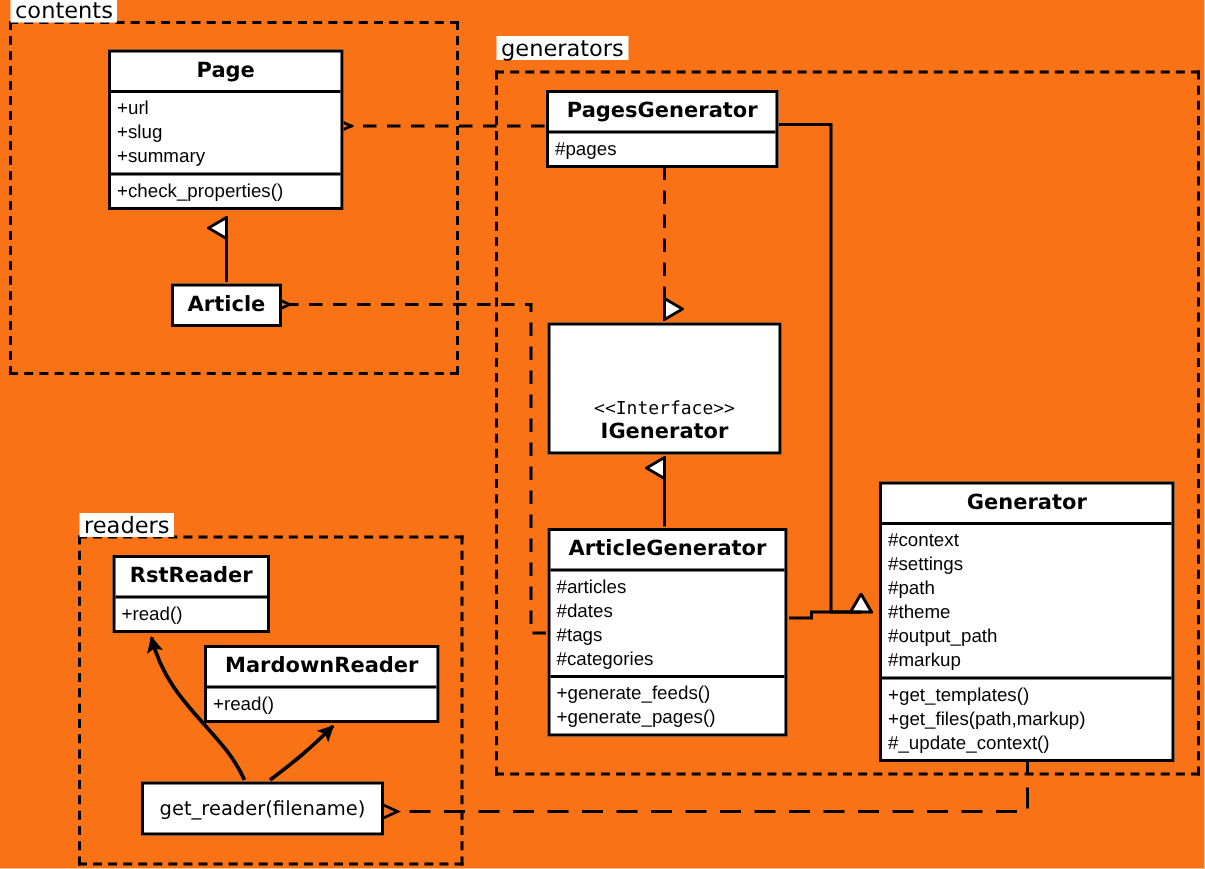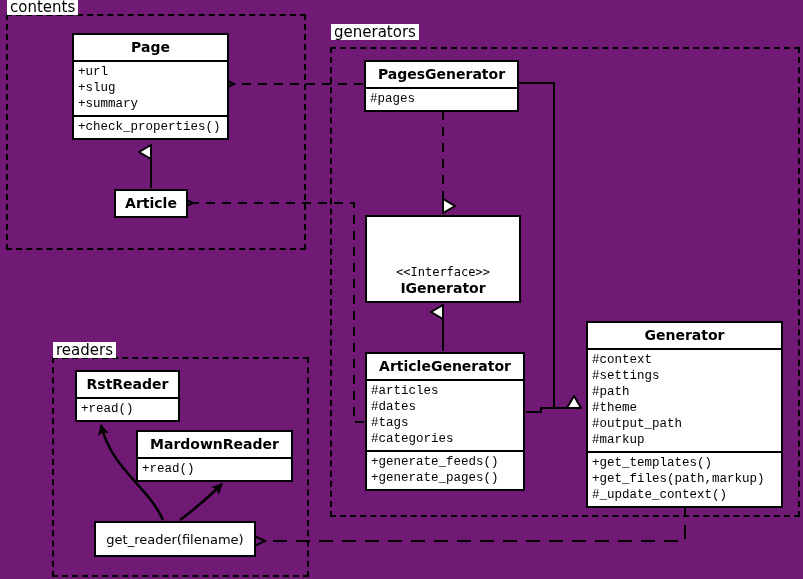--- a/index.html
+++ b/index.html
@@ -7,21 +7,21 @@
     padding: 0;
     background: #ffffff;
   }
   body {
     font-family: "DejaVu Sans", sans-serif;
   }
   #canvas {
     position: relative;
     width: 803px;
     height: 579px;
-    background: #701a75;
+    background: #f97316;
     overflow: hidden;
   }
   #edges {
     position: absolute;
     left: 0;
     top: 0;
     width: 803px;
     height: 579px;
     pointer-events: none;
   }
@@ -69,21 +69,21 @@
     text-align: center;
     display: block;
     line-height: 15px;
     margin-top: 44px;
   }
   .cls .sec {
     border-top: 2px solid #000;
     padding: 2px 4px 3px 4px;
   }
   .cls .sec div {
-    font-family: Liberation Mono, monospace;
+    font-family: Liberation Sans, sans-serif;
     font-size: 12.5px;
     line-height: 16px;
     color: #000;
     white-space: nowrap;
   }
   
   .fnbox {
     position: absolute;
     box-sizing: border-box;
     border: 2px solid #000;

